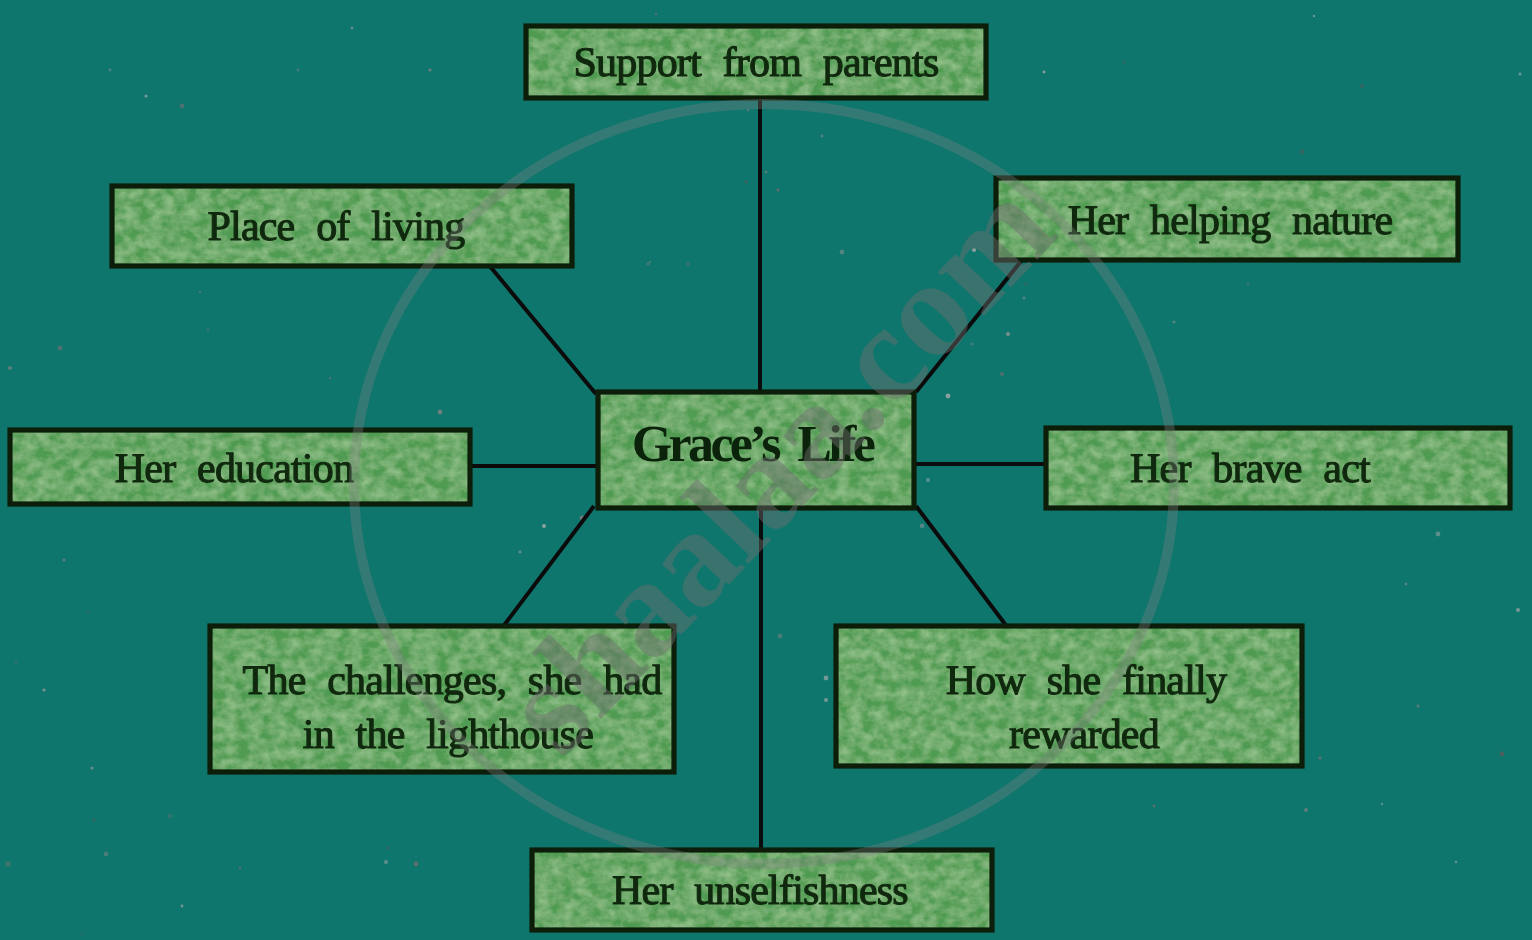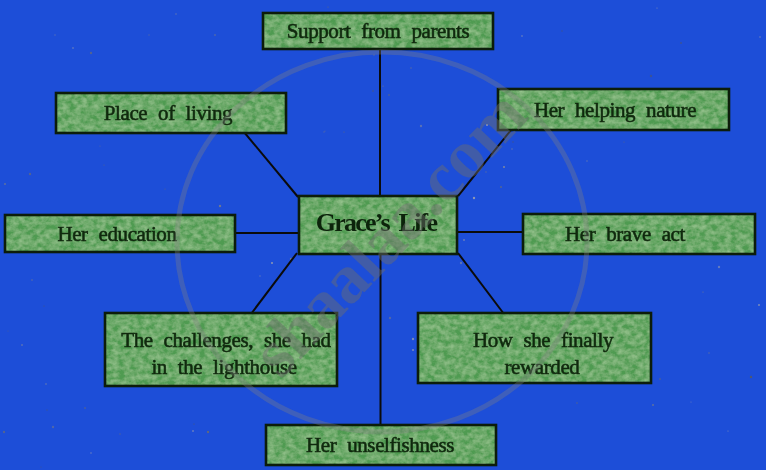--- a/index.html
+++ b/index.html
@@ -1,17 +1,17 @@
 <!DOCTYPE html>
 <html><head>
 <meta charset="utf-8">
 <style>
   html,body{margin:0;padding:0;}
   body{width:766px;height:470px;background:#ffffff;overflow:hidden;}
-  #page{position:relative;width:766px;height:470px;background:#1d4ed8;}
+  #page{position:relative;width:766px;height:470px;background:#0f766e;}
   svg{position:absolute;left:0;top:0;}
   .lbl{font-family:"Liberation Serif",serif;font-size:21px;letter-spacing:-0.4px;word-spacing:6px;fill:#10290e;stroke:#10290e;stroke-width:0.55px;}
   .ctr{font-family:"Liberation Serif",serif;font-size:26px;font-weight:bold;letter-spacing:-1.8px;word-spacing:5px;fill:#0c230b;}
   .wm{font-family:"Liberation Serif",serif;font-size:69px;font-weight:bold;letter-spacing:0px;fill:rgba(110,110,110,0.46);}
 </style>
 </head>
 <body>
 <div id="page">
 <svg width="766" height="470" viewBox="0 0 766 470">
   <defs>

